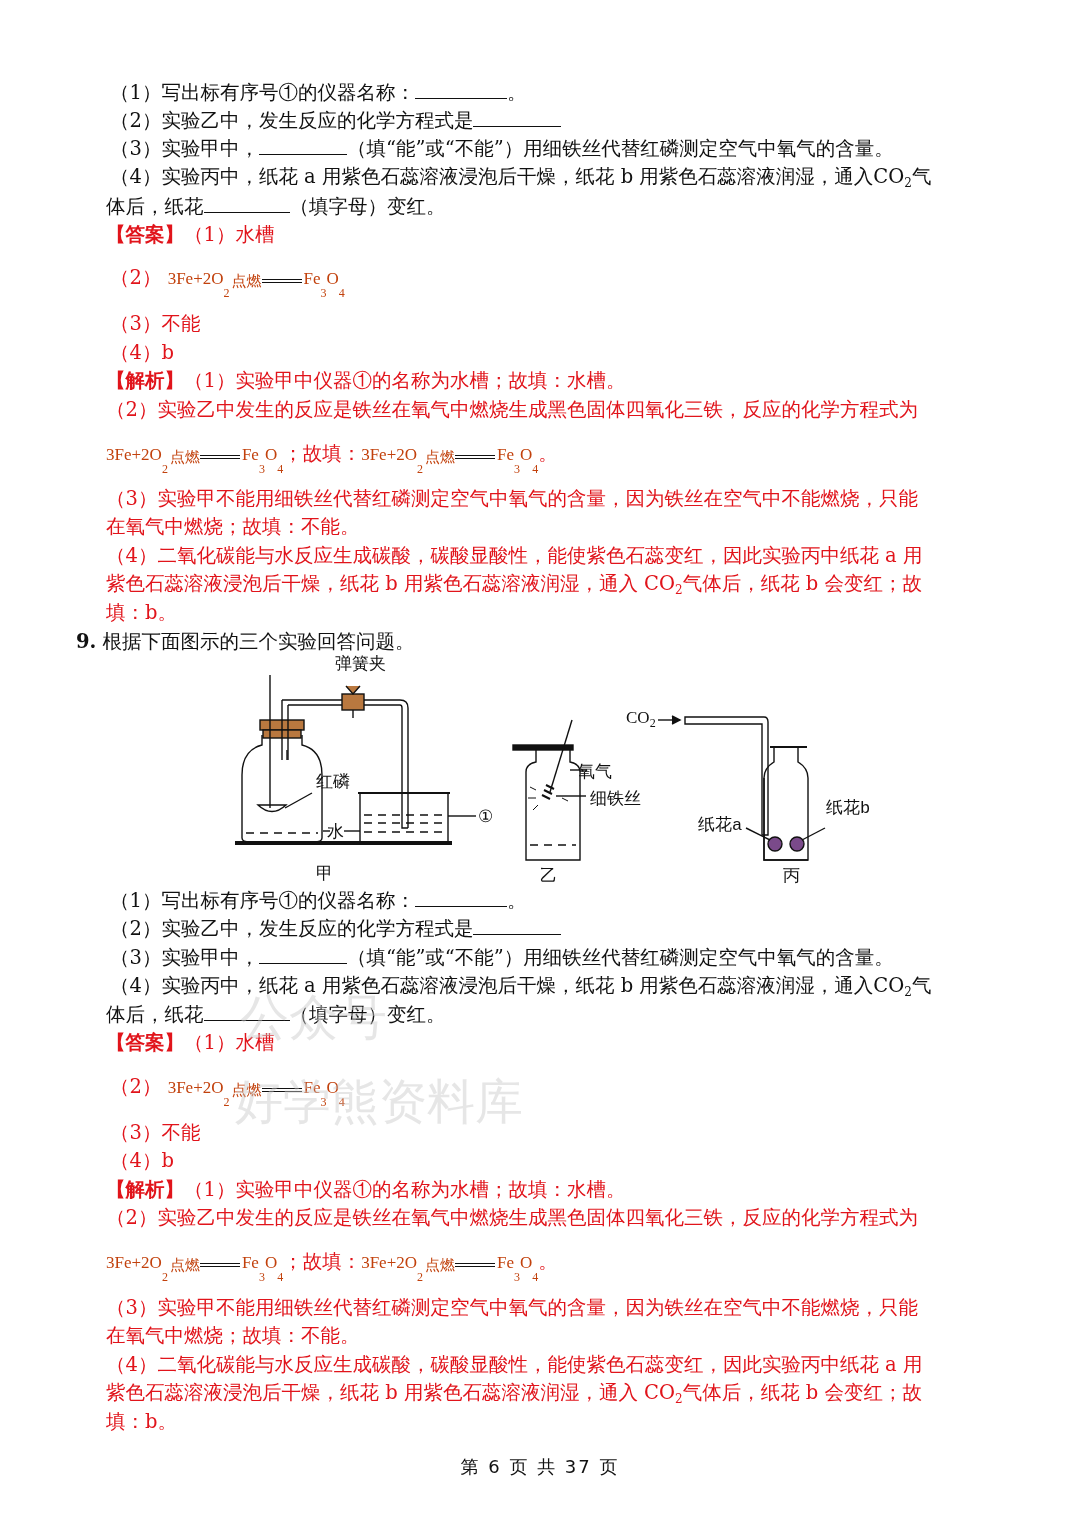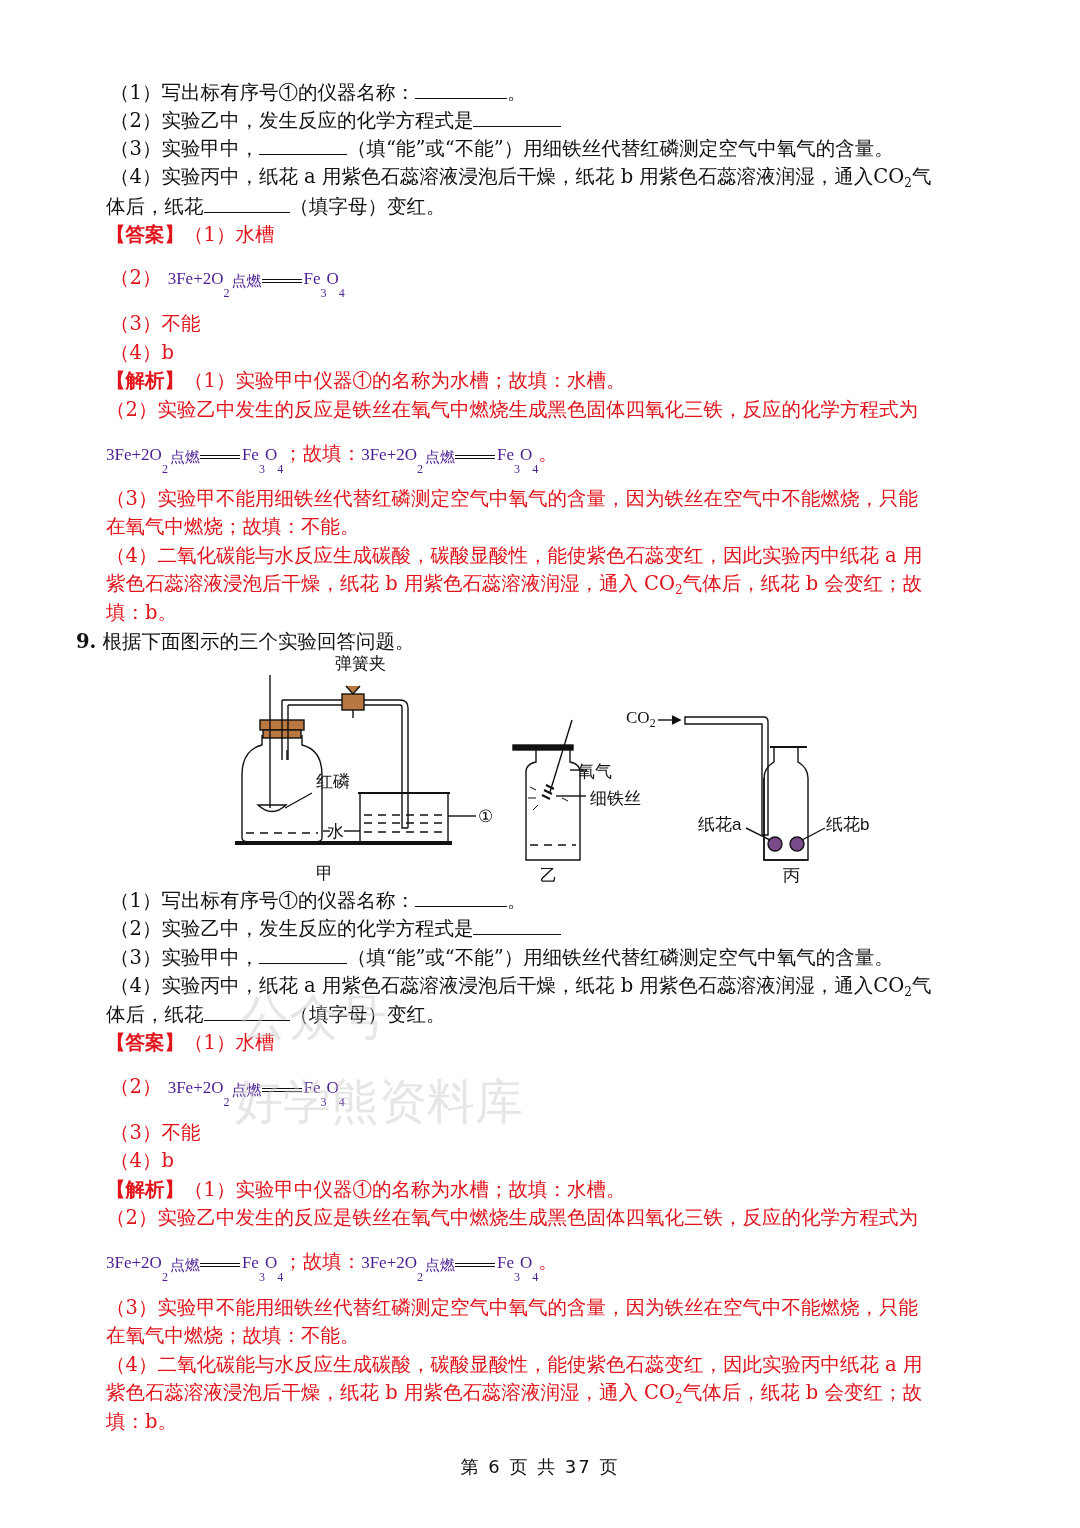--- a/index.html
+++ b/index.html
@@ -5,27 +5,27 @@
   html, body { margin: 0; padding: 0; background: #ffffff; }
   body { width: 1080px; height: 1528px; position: relative; overflow: hidden;
          font-family: "DejaVu Serif", "Liberation Serif", serif; color: #111; }
   .line { position: absolute; left: 0; font-size: 19.5px; line-height: 28px; white-space: nowrap; }
   .ind { left: 110px; }
   .ind2 { left: 106px; }
   .red { color: #e1141b; }
   .blank { display: inline-block; border-bottom: 1.5px solid #111; height: 20px; vertical-align: baseline; }
   .bracket { color: #e1141b; font-weight: bold; }
   sub { font-size: 12px; vertical-align: -4px; line-height: 0; }
-  .eq { font-family: "Liberation Serif", serif; color: #4c1d95; font-size: 17px; display: inline-flex; align-items: flex-end; text-align: center; }
+  .eq { font-family: "Liberation Serif", serif; color: #c2410c; font-size: 17px; display: inline-flex; align-items: flex-end; text-align: center; }
   .cond { display: inline-flex; flex-direction: row; align-items: center; margin: 0 2px; position: relative; top: -4px; }
   .cond .top { font-family: "DejaVu Sans", sans-serif; font-size: 15px; line-height: 16px; }
   .cond .bars { width: 40px; border-top: 1px solid #111; border-bottom: 1px solid #111; height: 2px; }
   .qnum { font-weight: bold; }
   .figure { position: absolute; left: 230px; top: 650px; width: 660px; height: 240px; }
-  .fig-label { position: absolute; font-size: 17px; font-family: Liberation Sans, sans-serif; }
+  .fig-label { position: absolute; font-size: 17px; font-family: Liberation Mono, monospace; }
   .watermark { position: absolute; color: rgba(200,200,200,0.45); font-family: "DejaVu Sans", sans-serif; pointer-events: none; }
   .footer { position: absolute; top: 1455px; left: 0; width: 1080px; text-align: center; font-family: "DejaVu Sans", sans-serif; font-size: 18px; letter-spacing: 2px; }
 </style>
 </head>
 <body>
 
 <div>
   <div class="line ind" style="top:78px">
     <span>（1）写出标有序号①的仪器名称：</span><span class="blank" style="width:92px"></span><span>。</span>
   </div>
@@ -157,21 +157,21 @@
     </g>
   </svg>
   <span class="fig-label" style="left:105px;top:2px">弹簧夹</span>
   <span class="fig-label" style="left:86px;top:120px">红磷</span>
   <span class="fig-label" style="left:97px;top:170px">水</span>
   <span class="fig-label" style="left:248px;top:156px;font-family:'DejaVu Serif',serif">①</span>
   <span class="fig-label" style="left:348px;top:110px">氧气</span>
   <span class="fig-label" style="left:360px;top:137px">细铁丝</span>
   <span class="fig-label" style="left:396px;top:58px;font-family:'Liberation Serif',serif"><span>CO</span><sub>2</sub></span>
   <span class="fig-label" style="left:468px;top:163px">纸花a</span>
-  <span class="fig-label" style="left:596px;top:163px">纸花b</span>
+  <span class="fig-label" style="left:596px;top:146px">纸花b</span>
   <span class="fig-label" style="left:86px;top:212px">甲</span>
   <span class="fig-label" style="left:310px;top:214px">乙</span>
   <span class="fig-label" style="left:553px;top:214px">丙</span>
 </div>
 
 <div>
   <div class="line ind" style="top:886px">
     <span>（1）写出标有序号①的仪器名称：</span><span class="blank" style="width:92px"></span><span>。</span>
   </div>
   <div class="line ind" style="top:914px">

